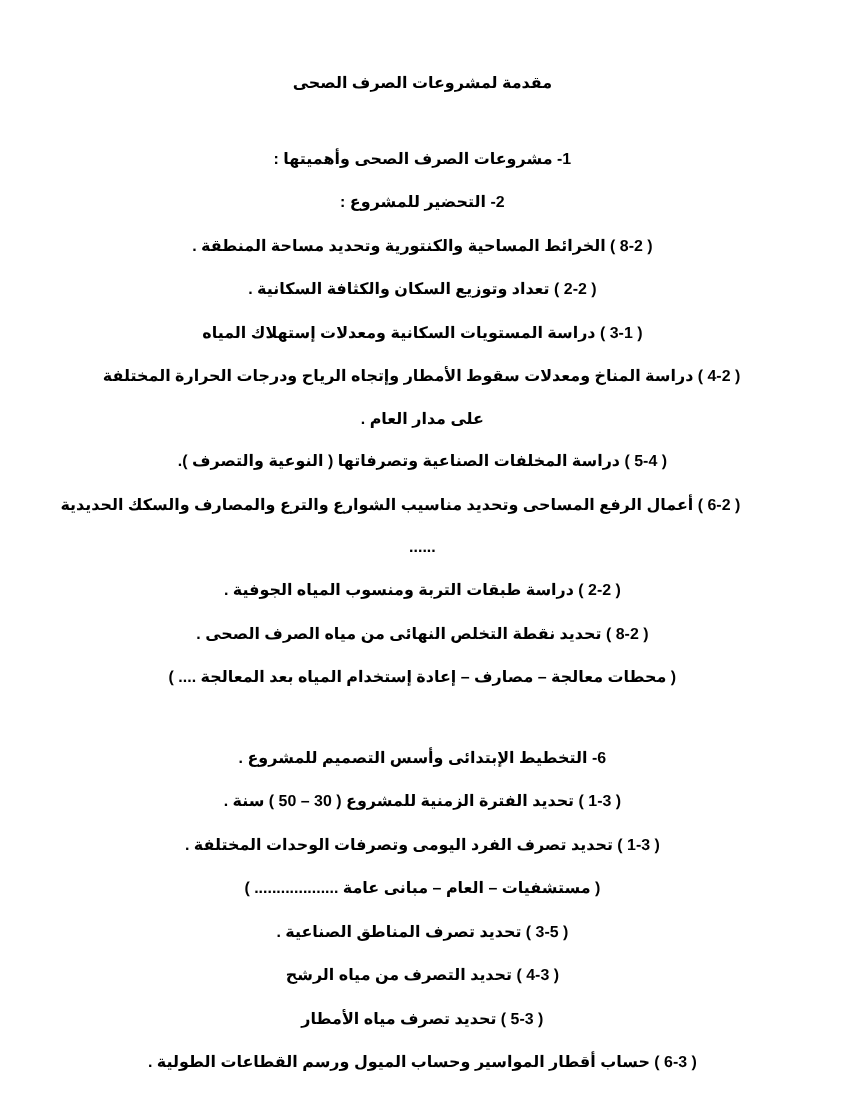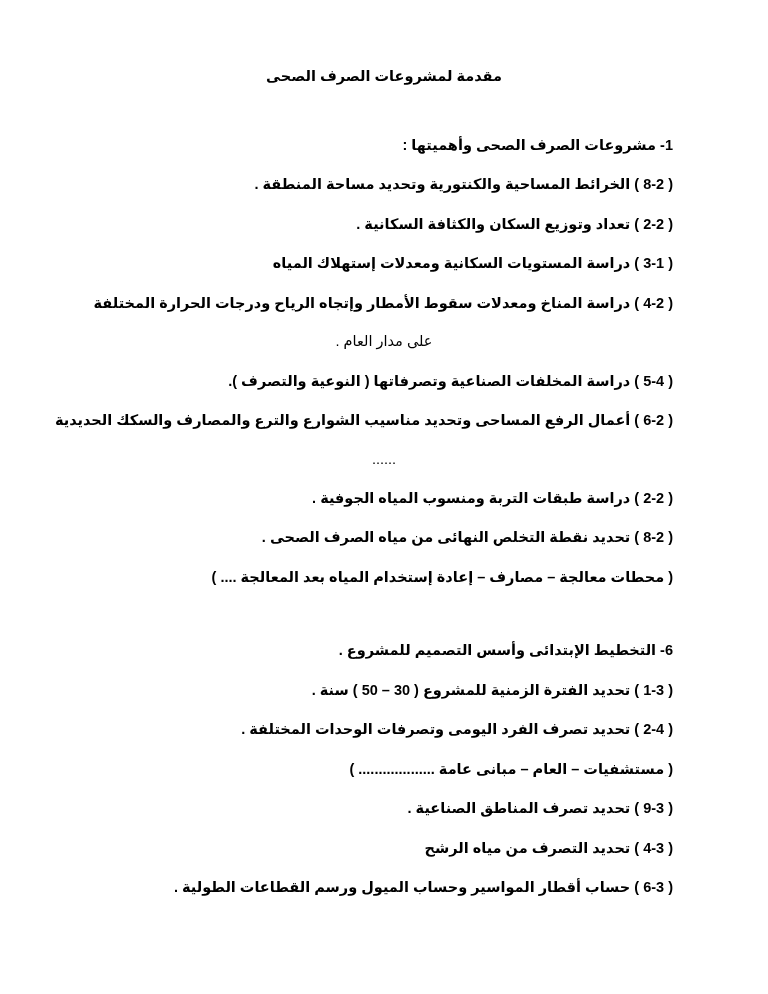--- a/index.html
+++ b/index.html
@@ -40,45 +40,46 @@
     height: 34px;
   }
   .line {
     font-size: 14.5px;
     font-weight: bold;
     line-height: 1.55;
     margin: 0 0 17px 0;
     white-space: nowrap;
   }
   .align-right {
-    text-align: right;
+    text-align: center;
   }
   .cont {
     font-size: 14.5px;
-    font-weight: normal;
+    font-weight: bold;
     line-height: 1.55;
     margin: 0 0 17px 0;
     text-align: center;
   }
   .line.tight {
     margin-bottom: 16px;
   }
 </style>
 </head>
 <body>
 
 <div class="page">
   <div class="doc-body">
 
     <div class="doc-title">مقدمة لمشروعات الصرف الصحى</div>
 
     <div class="spacer-lg"></div>
 
     <div class="line align-right">1- مشروعات الصرف الصحى وأهميتها :</div>
 
+    <div class="line align-right">2- التحضير للمشروع :</div>
 
     <div class="line align-right">( 8-2 ) الخرائط المساحية والكنتورية وتحديد مساحة المنطقة .</div>
 
     <div class="line align-right">( 2-2 ) تعداد وتوزيع السكان والكثافة السكانية .</div>
 
     <div class="line align-right">( 3-1 ) دراسة المستويات السكانية ومعدلات إستهلاك المياه</div>
 
     <div class="line align-right tight">( 4-2 ) دراسة المناخ ومعدلات سقوط الأمطار وإتجاه الرياح ودرجات الحرارة المختلفة</div>
     <div class="cont">على مدار العام .</div>
 
@@ -92,25 +93,26 @@
     <div class="line align-right">( 8-2 ) تحديد نقطة التخلص النهائى من مياه الصرف الصحى .</div>
 
     <div class="line align-right">( محطات معالجة – مصارف – إعادة إستخدام المياه بعد المعالجة .... )</div>
 
     <div class="spacer-md"></div>
 
     <div class="line align-right">6- التخطيط الإبتدائى وأسس التصميم للمشروع .</div>
 
     <div class="line align-right">( 1-3 ) تحديد الفترة الزمنية للمشروع ( 30 – 50 ) سنة .</div>
 
-    <div class="line align-right">( 2-4 ) تحديد تصرف الفرد اليومى وتصرفات الوحدات المختلفة .</div>
+    <div class="line align-right">( 1-3 ) تحديد تصرف الفرد اليومى وتصرفات الوحدات المختلفة .</div>
 
     <div class="line align-right">( مستشفيات – العام – مبانى عامة ................... )</div>
 
-    <div class="line align-right">( 9-3 ) تحديد تصرف المناطق الصناعية .</div>
+    <div class="line align-right">( 3-5 ) تحديد تصرف المناطق الصناعية .</div>
 
     <div class="line align-right">( 4-3 ) تحديد التصرف من مياه الرشح</div>
 
+    <div class="line align-right">( 5-3 ) تحديد تصرف مياه الأمطار</div>
 
     <div class="line align-right">( 6-3 ) حساب أقطار المواسير وحساب الميول ورسم القطاعات الطولية .</div>
 
   </div>
 </div>
 
 </body></html>

